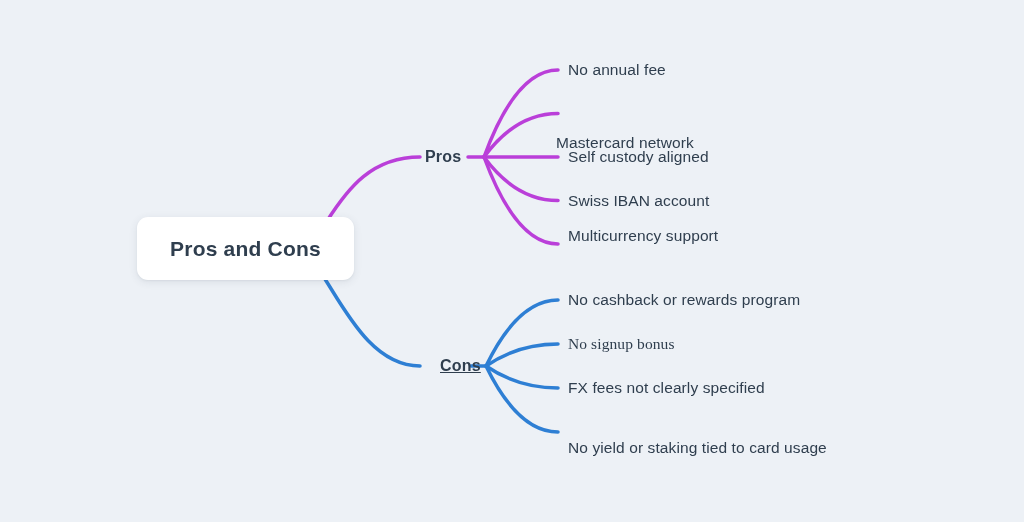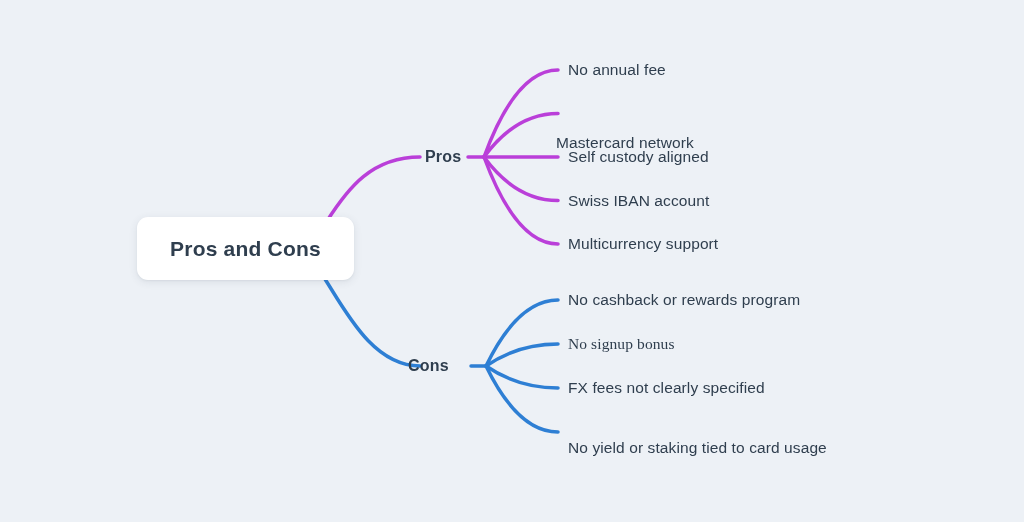--- a/index.html
+++ b/index.html
@@ -88,26 +88,26 @@
       <path d="M 486 366 Q 518 388 558 388"></path>
       <path d="M 486 366 Q 518 432 558 432"></path>
     </g>
   </svg>
 
   <div class="root-card">
     <span>Pros and Cons</span>
   </div>
 
   <div class="branch-label" style="left:425px; top:157px;">Pros</div>
-  <div class="branch-label" style="left:408px; top:366px;">Cons</div>
+  <div class="branch-label" style="left:440px; top:366px;text-decoration:underline;">Cons</div>
 
   <div class="leaf-label" style="left:568px; top:70px;text-align:right;">No annual fee</div>
   <div class="leaf-label" style="left:556px; top:113.5px;margin-top:29px;">Mastercard network</div>
   <div class="leaf-label" style="left:568px; top:157px;">Self custody aligned</div>
   <div class="leaf-label" style="left:568px; top:200.5px;">Swiss IBAN account</div>
-  <div class="leaf-label" style="left:568px; top:244px;">Multicurrency support</div>
+  <div class="leaf-label" style="left:568px; top:236px;">Multicurrency support</div>
 
   <div class="leaf-label" style="left:568px; top:300px;">No cashback or rewards program</div>
   <div class="leaf-label" style="left:568px; top:344px;font-family:Liberation Serif, serif;">No signup bonus</div>
   <div class="leaf-label" style="left:568px; top:388px;text-align:right;">FX fees not clearly specified</div>
   <div class="leaf-label" style="left:568px; top:424px;margin-top:24px;">No yield or staking tied to card usage</div>
 
 </div>
 
 </body></html>

